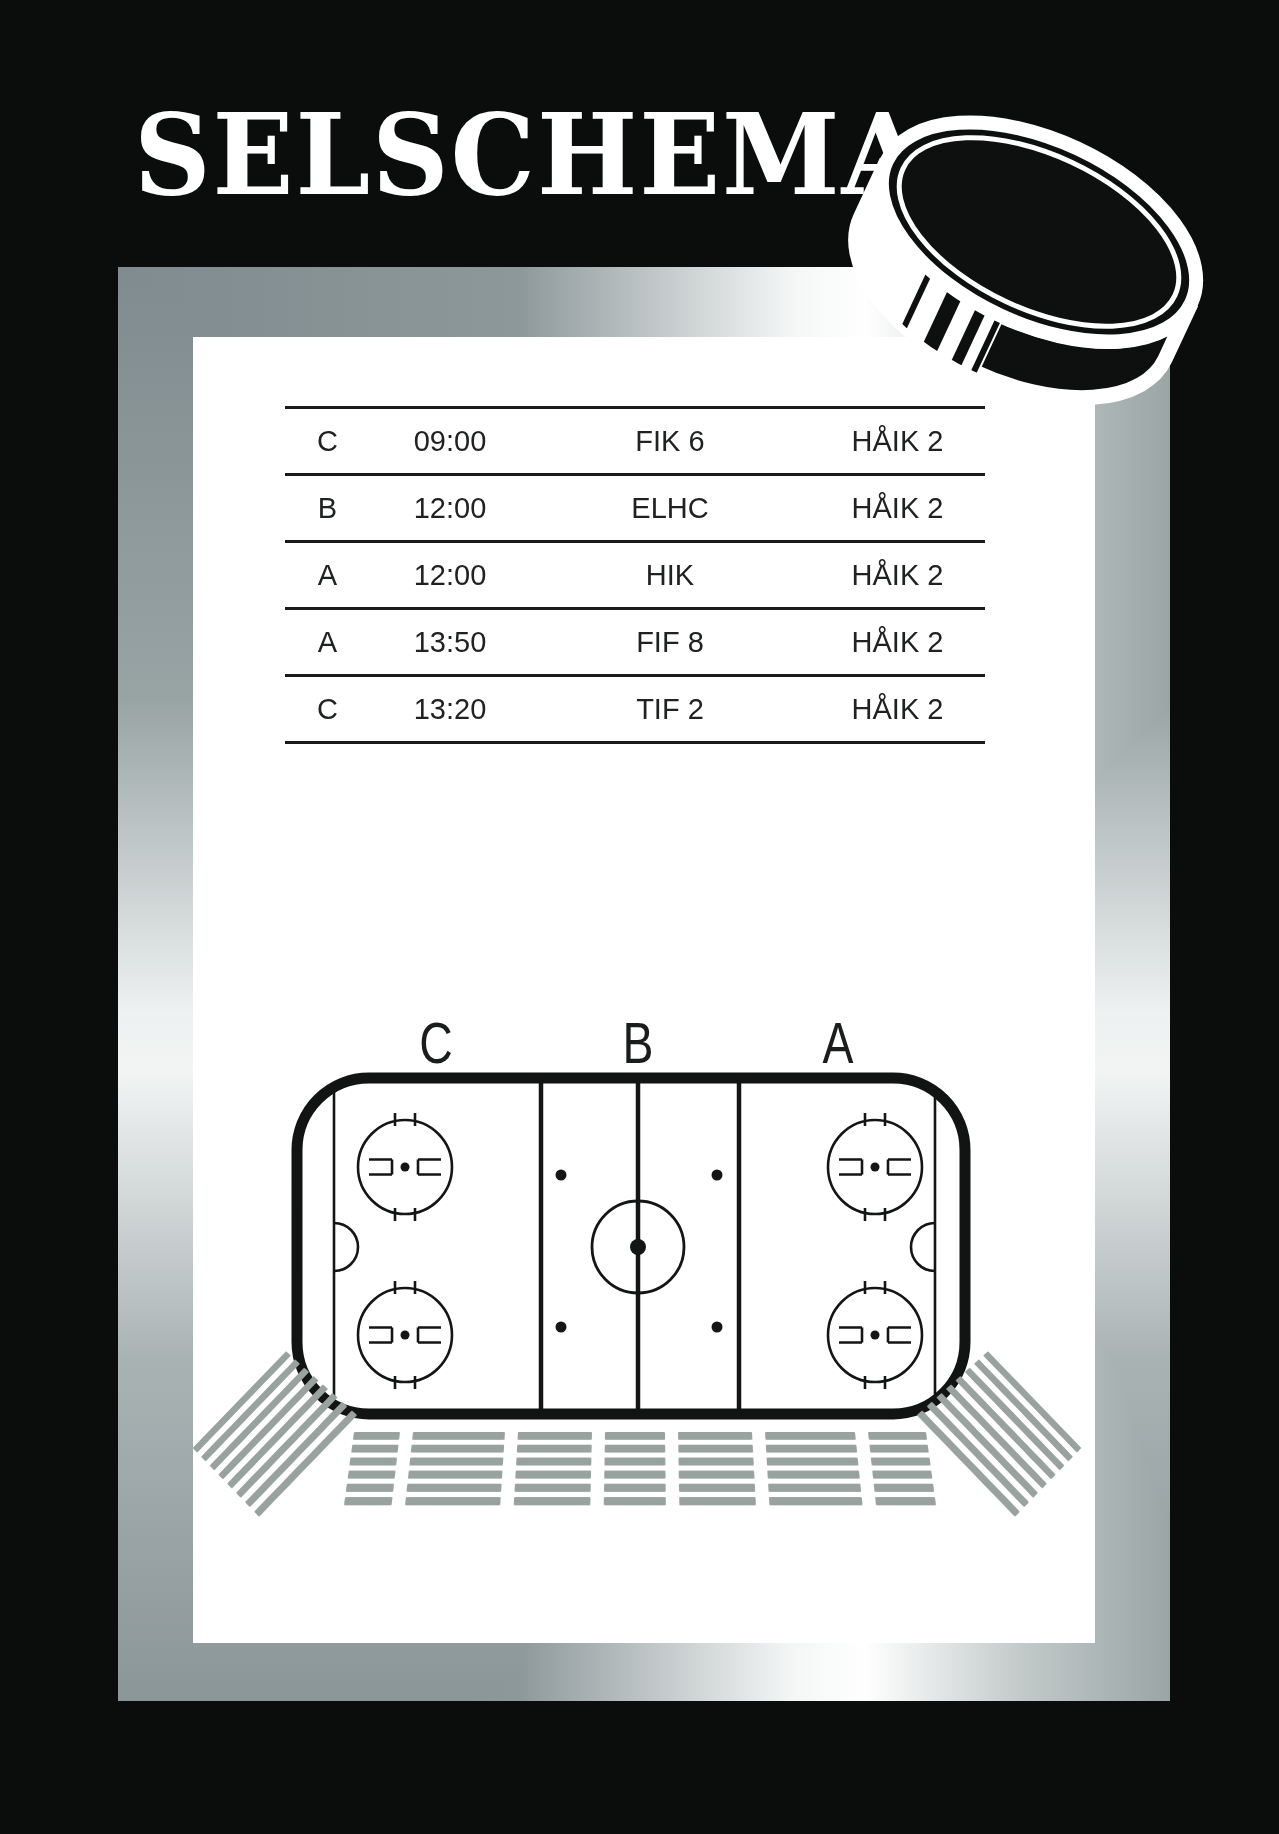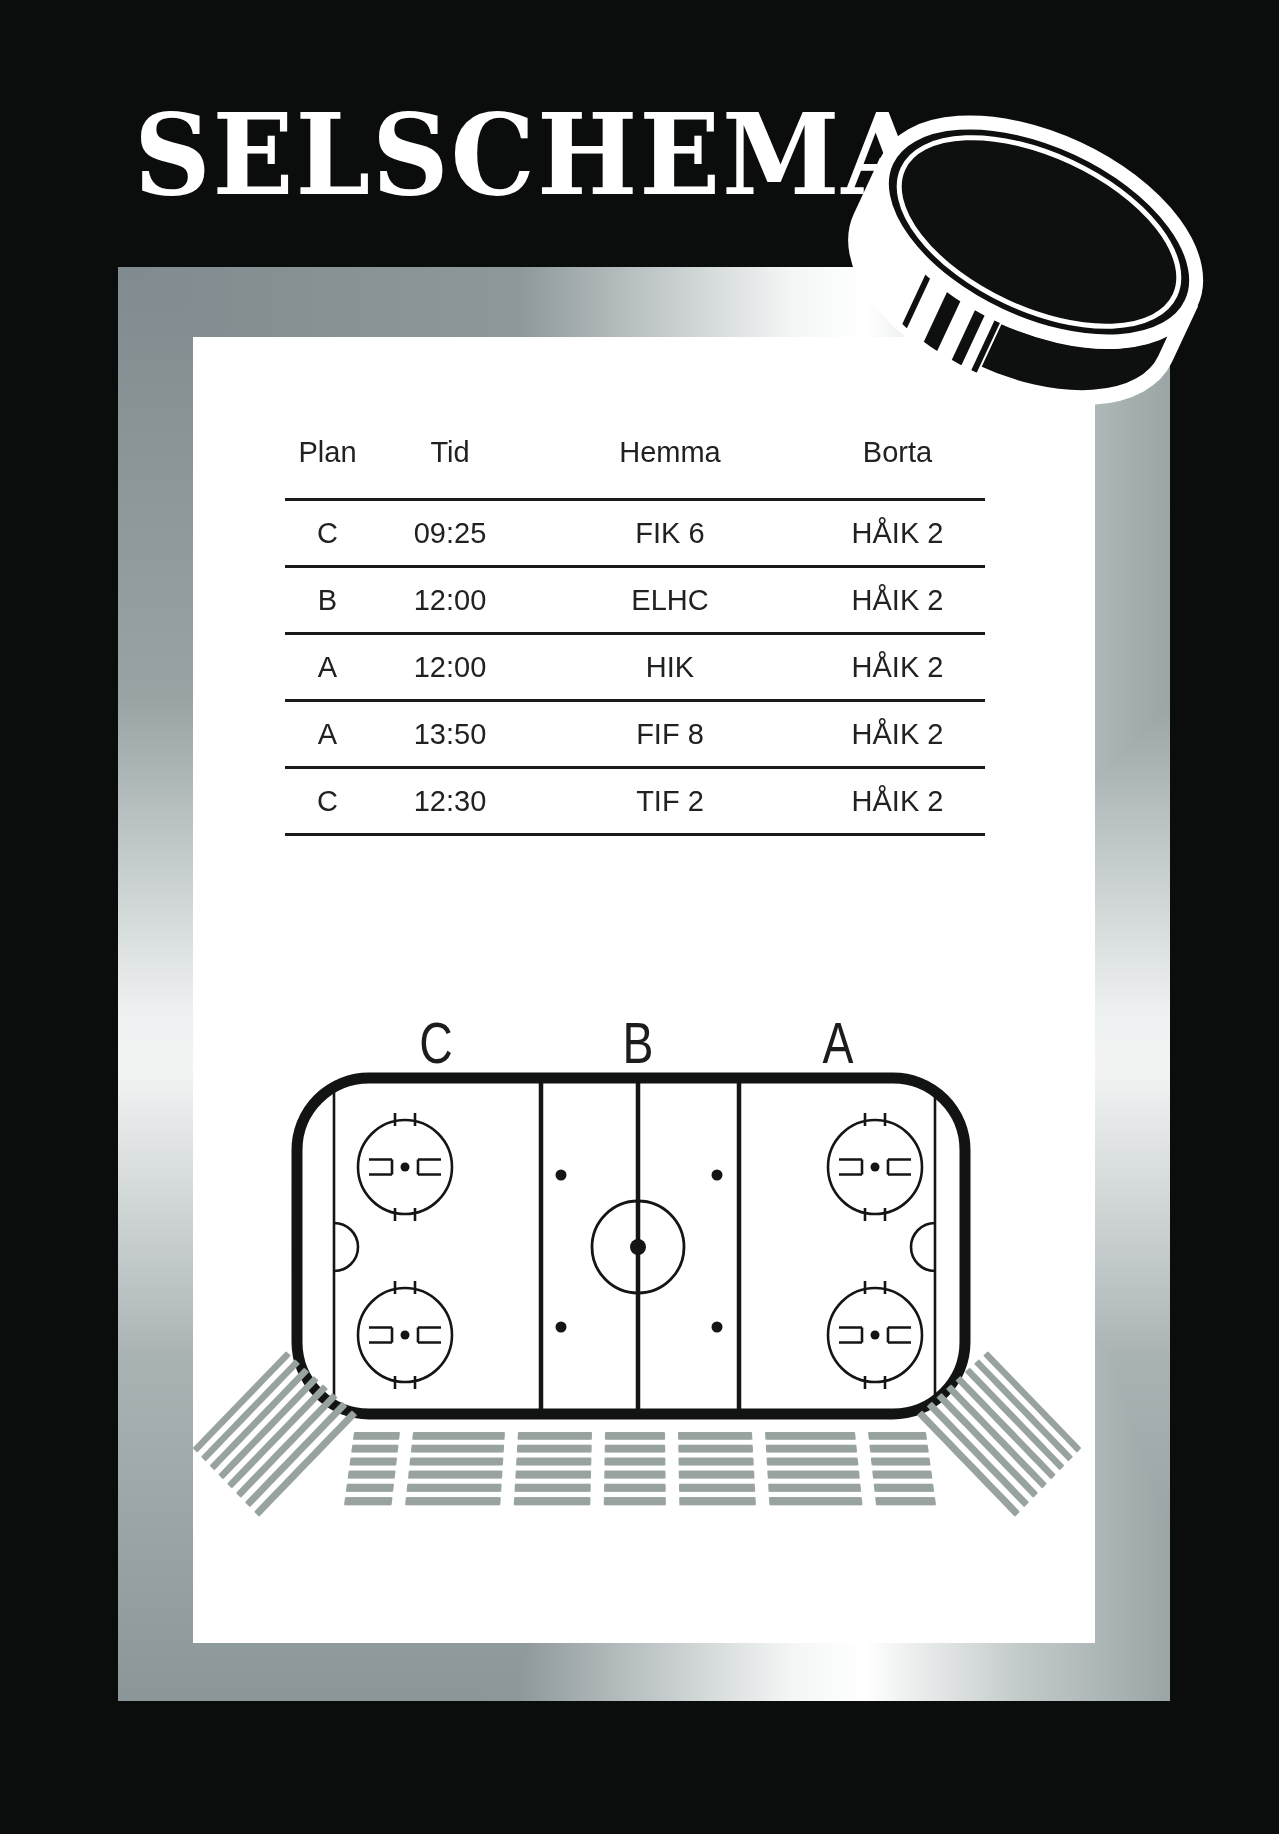--- a/index.html
+++ b/index.html
@@ -86,30 +86,24 @@
         <rect x="-25" y="-20" width="11" height="220" fill="#0e0f0f"></rect>
         <rect x="-3" y="-20" width="6" height="220" fill="#0e0f0f"></rect>
       </g>
 
       <ellipse cx="0" cy="0" rx="168" ry="92" fill="#0e0f0f" stroke="#ffffff" stroke-width="14"></ellipse>
       <ellipse cx="0" cy="0" rx="150" ry="77" fill="none" stroke="#ffffff" stroke-width="5"></ellipse>
     </g>
   </svg>
 
   <div class="schedule">
-    <div class="sched-header">
-      <div class="cell c0">Plan</div>
-      <div class="cell c1">Tid</div>
-      <div class="cell c2">Hemma</div>
-      <div class="cell c3">Borta</div>
-    </div>
     <div class="rows-wrap">
         <div class="sched-row">
           <div class="cell c0">C</div>
-          <div class="cell c1">09:25</div>
+          <div class="cell c1">09:00</div>
           <div class="cell c2">FIK 6</div>
           <div class="cell c3">HÅIK 2</div>
         </div>
         <div class="sched-row">
           <div class="cell c0">B</div>
           <div class="cell c1">12:00</div>
           <div class="cell c2">ELHC</div>
           <div class="cell c3">HÅIK 2</div>
         </div>
         <div class="sched-row">
@@ -119,21 +113,21 @@
           <div class="cell c3">HÅIK 2</div>
         </div>
         <div class="sched-row">
           <div class="cell c0">A</div>
           <div class="cell c1">13:50</div>
           <div class="cell c2">FIF 8</div>
           <div class="cell c3">HÅIK 2</div>
         </div>
         <div class="sched-row">
           <div class="cell c0">C</div>
-          <div class="cell c1">12:30</div>
+          <div class="cell c1">13:20</div>
           <div class="cell c2">TIF 2</div>
           <div class="cell c3">HÅIK 2</div>
         </div>
       </div>
   </div>
 
   <span class="zone-label zl-c">C</span>
   <span class="zone-label zl-b">B</span>
   <span class="zone-label zl-a">A</span>
 

